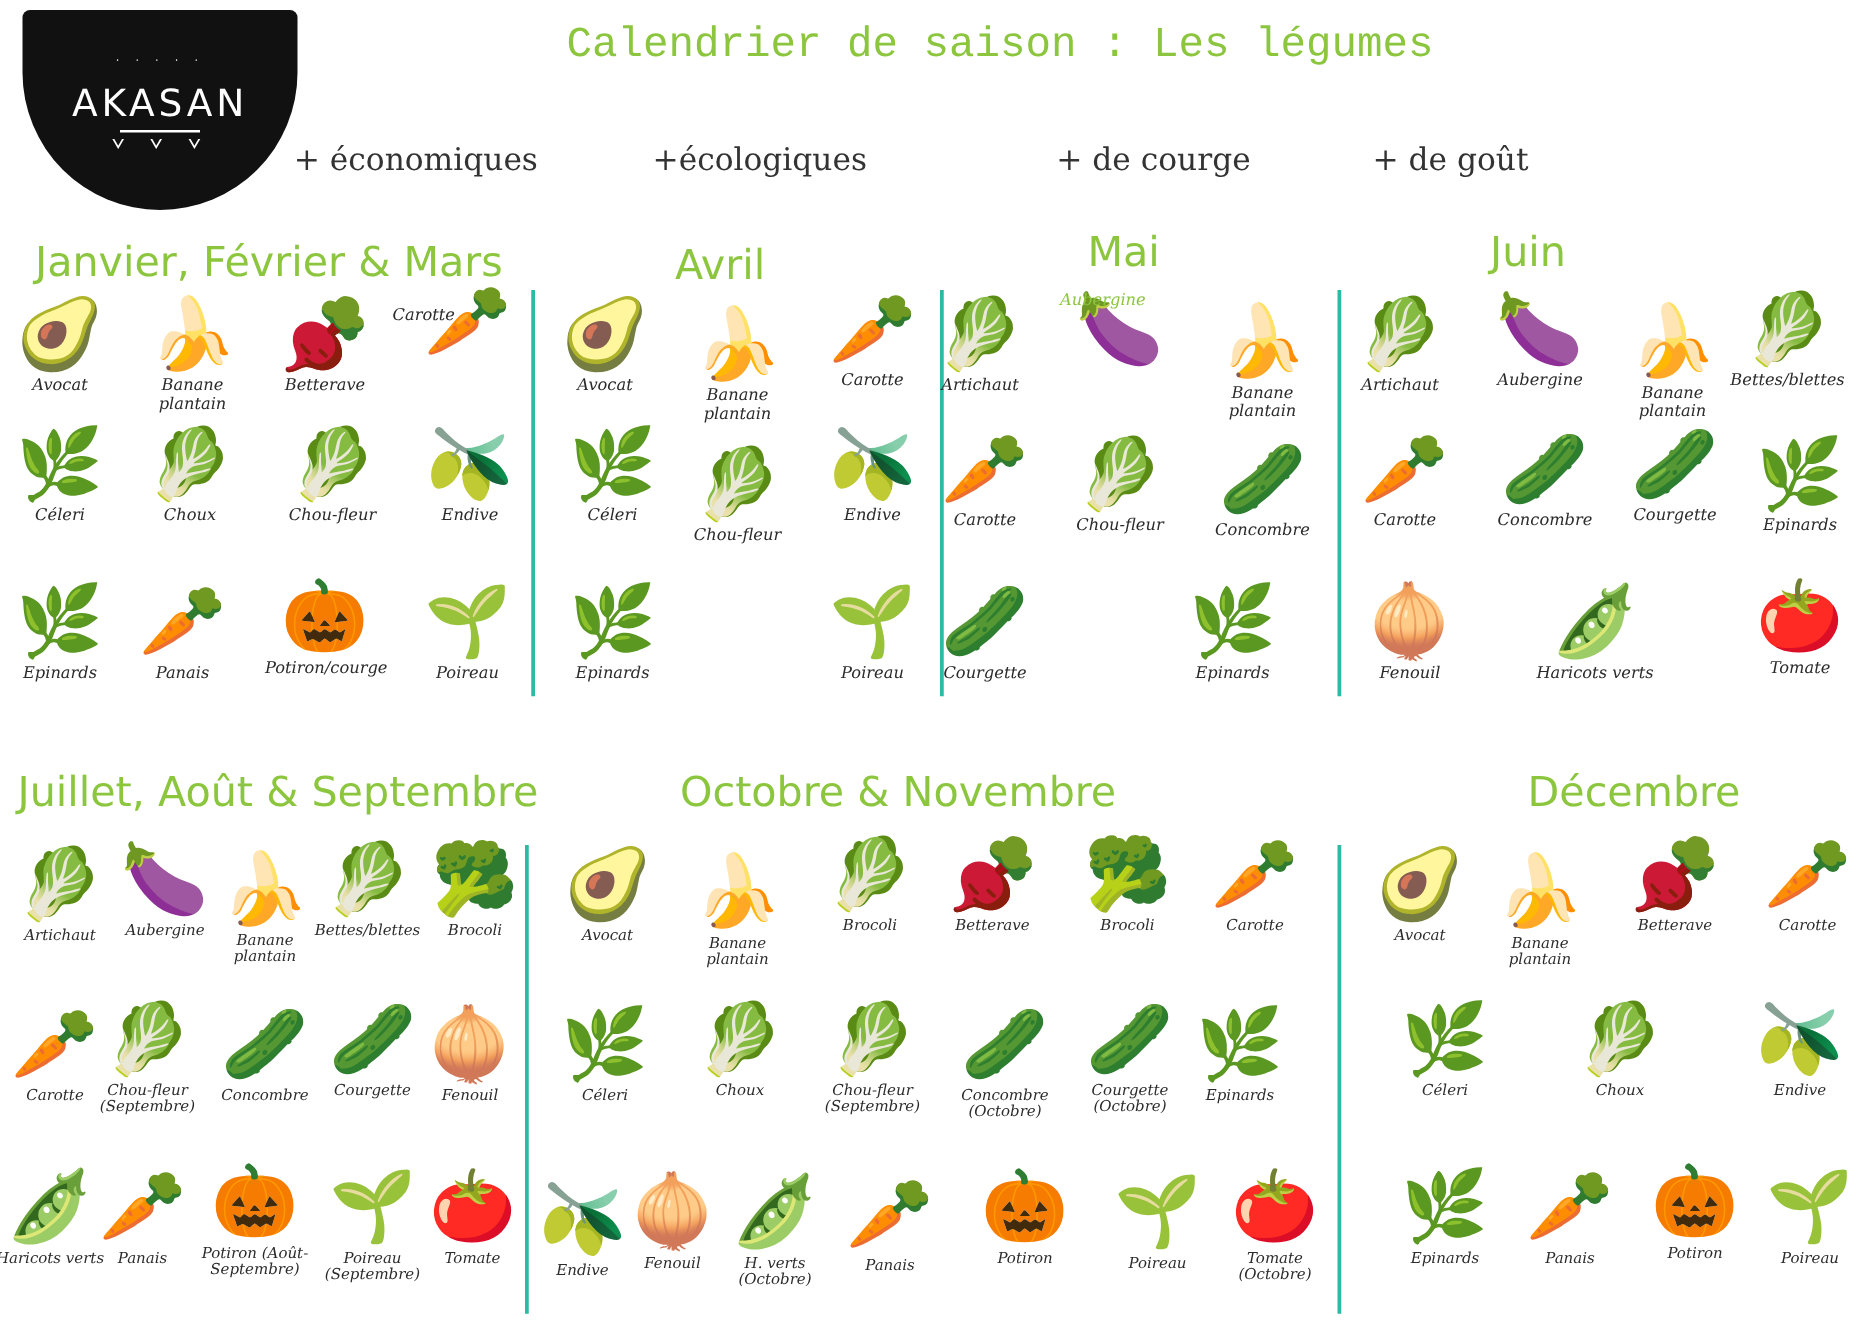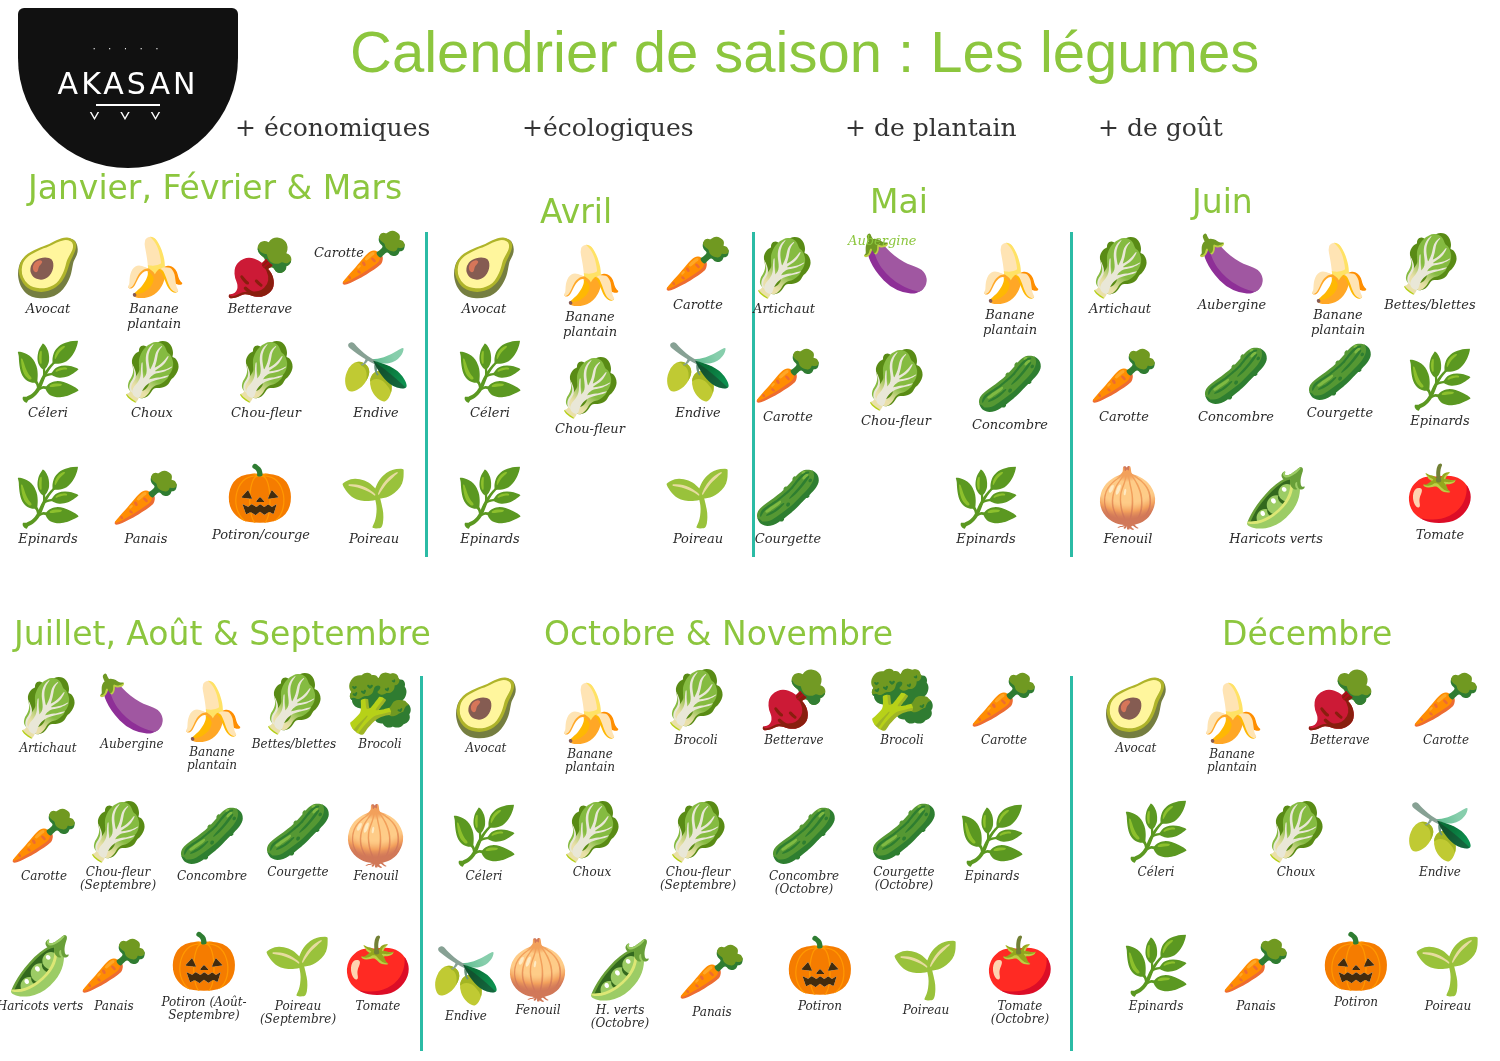--- a/index.html
+++ b/index.html
@@ -27,22 +27,22 @@
     font-size:30px;letter-spacing:3px;font-weight:400;
   }
   .logo-dots{position:absolute;top:36px;left:0;width:100%;text-align:center;color:#fff;font-size:9px;letter-spacing:5px;}
   .logo-smile{position:absolute;top:100px;left:0;width:100%;text-align:center;color:#fff;font-size:22px;letter-spacing:6px;}
   .logo-bar{position:absolute;top:96px;left:78px;width:64px;height:2px;background:#fff;}
   
   .main-title{
     position:absolute;left:350px;top:18px;width:900px;
     text-align:center;
     color:#8cc63e;
-    font-size:58px;
-    font-family:Liberation Sans, sans-serif;
+    font-size:34px;
+    font-family:Liberation Mono, monospace;
     font-weight:400;
     white-space:nowrap;
   }
   .tagline{
     position:absolute;top:113px;
     font-size:25px;color:#333;font-family:"DejaVu Serif", serif;
     white-space:nowrap;
   }
   .tag1{left:235px;} .tag2{left:522px;} .tag3{left:845px;} .tag4{left:1098px;text-align:right;}
 
@@ -83,30 +83,30 @@
     <div class="logo-dots">· · · · ·</div>
     <div class="logo-text">AKASAN</div>
     <div class="logo-bar"></div>
     <div class="logo-smile">ᘁ ᘁ ᘁ</div>
   </div>
 </div>
 
 <div class="main-title">Calendrier de saison : Les légumes</div>
 <div class="tagline tag1">+ économiques</div>
 <div class="tagline tag2">+écologiques</div>
-<div class="tagline tag3">+ de plantain</div>
+<div class="tagline tag3">+ de courge</div>
 <div class="tagline tag4">+ de goût</div>
 
 <div class="vsep" style="left:425px;top:232px;height:325px;"></div>
 <div class="vsep" style="left:752px;top:232px;height:325px;"></div>
 <div class="vsep" style="left:1070px;top:232px;height:325px;"></div>
 <div class="vsep" style="left:420px;top:676px;height:375px;"></div>
 <div class="vsep" style="left:1070px;top:676px;height:375px;"></div>
 
-<div class="season-title" style="left:28px;top:168px;">Janvier, Février &amp; Mars</div>
+<div class="season-title" style="left:28px;top:190px;">Janvier, Février &amp; Mars</div>
 <div class="season-title" style="left:540px;top:192px;">Avril</div>
 <div class="season-title" style="left:870px;top:182px;">Mai</div>
 <div class="season-title" style="left:1192px;top:182px;">Juin</div>
 <div class="season-title" style="left:14px;top:614px;">Juillet, Août &amp; Septembre</div>
 <div class="season-title" style="left:544px;top:614px;">Octobre &amp; Novembre</div>
 <div class="season-title" style="left:1222px;top:614px;">Décembre</div>
 
 <div class="item" style="left:0px;top:232px;">
     <div class="glyph">🥑</div>
     <div class="lbl">Avocat</div>

